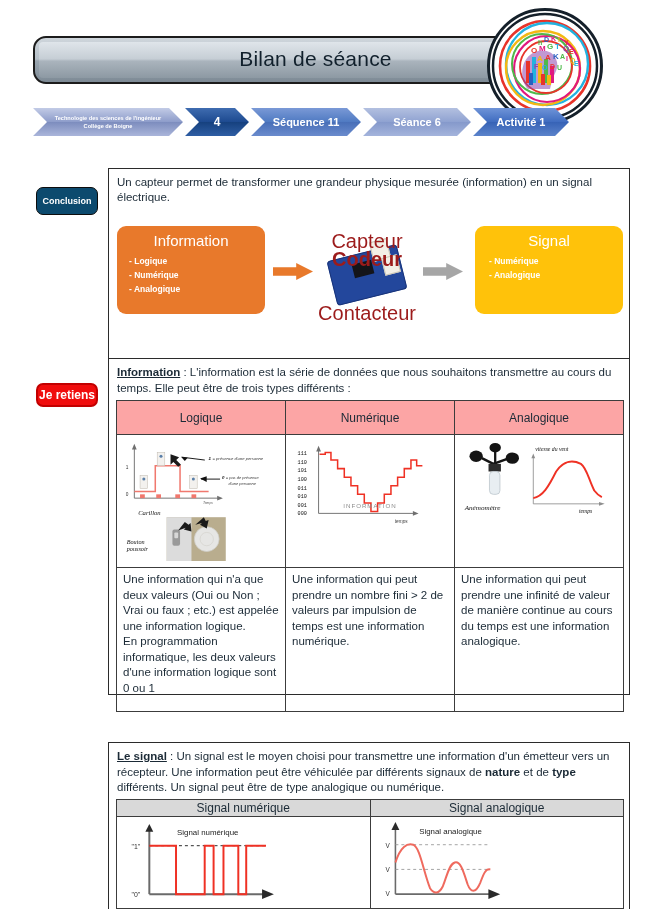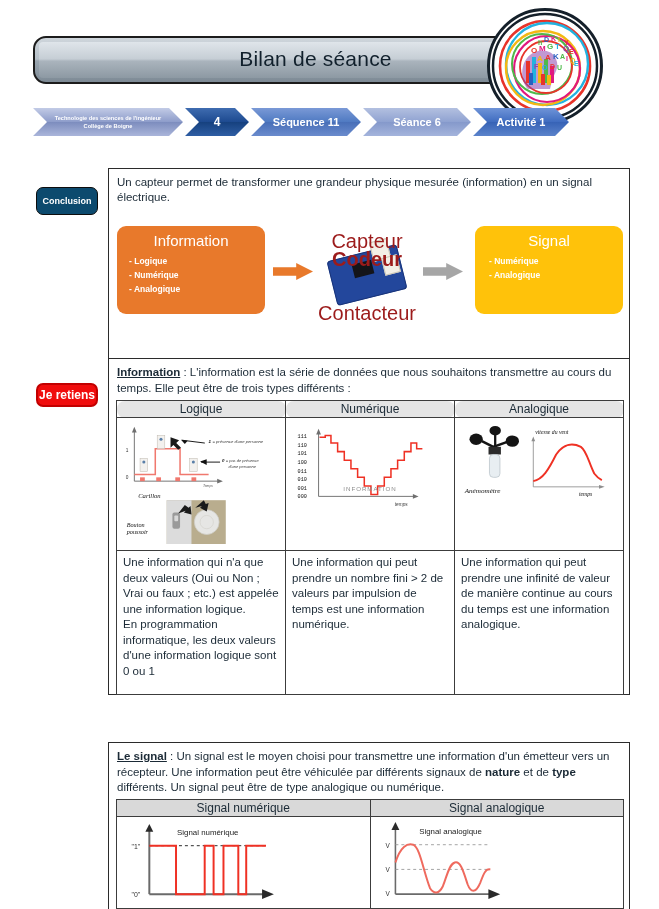--- a/index.html
+++ b/index.html
@@ -108,21 +108,21 @@
   .slabel.l2{top:24px;font-weight:bold;}
   .slabel.l3{top:78px;}
 
   
   .box-retiens{left:108px;top:358px;width:522px;height:337px;}
   .para{position:absolute;left:8px;top:6px;right:8px;font-size:11.5px;line-height:15.5px;}
   .para u{text-decoration:underline;font-weight:bold;}
 
   .tbl{position:absolute;left:7px;top:41px;width:508px;border-collapse:collapse;table-layout:fixed;}
   .tbl td,.tbl th{border:1px solid #3c3c3c;box-sizing:border-box;}
-  .tbl th{background:#e5e5e5;font-weight:normal;font-size:12px;height:17px;color:#1b2a36;border-radius:8px;}
+  .tbl th{background:#fca5a5;font-weight:normal;font-size:12px;height:34px;color:#1b2a36;}
   .cell-fig{height:133px;vertical-align:top;padding:4px;}
   .cell-txt{height:144px;vertical-align:top;padding:4px 6px;font-size:11.5px;line-height:15.5px;}
 
   
   .box-signal{left:108px;top:742px;width:522px;height:175px;}
   .tbl2{position:absolute;left:7px;top:56px;width:508px;border-collapse:collapse;table-layout:fixed;}
   .tbl2 td,.tbl2 th{border:1px solid #3c3c3c;box-sizing:border-box;margin-left:16px;}
   .tbl2 th{background:#d9d9d9;font-weight:normal;font-size:12px;height:17px;}
   .tbl2 td{height:92px;padding:2px;vertical-align:top;}
 

